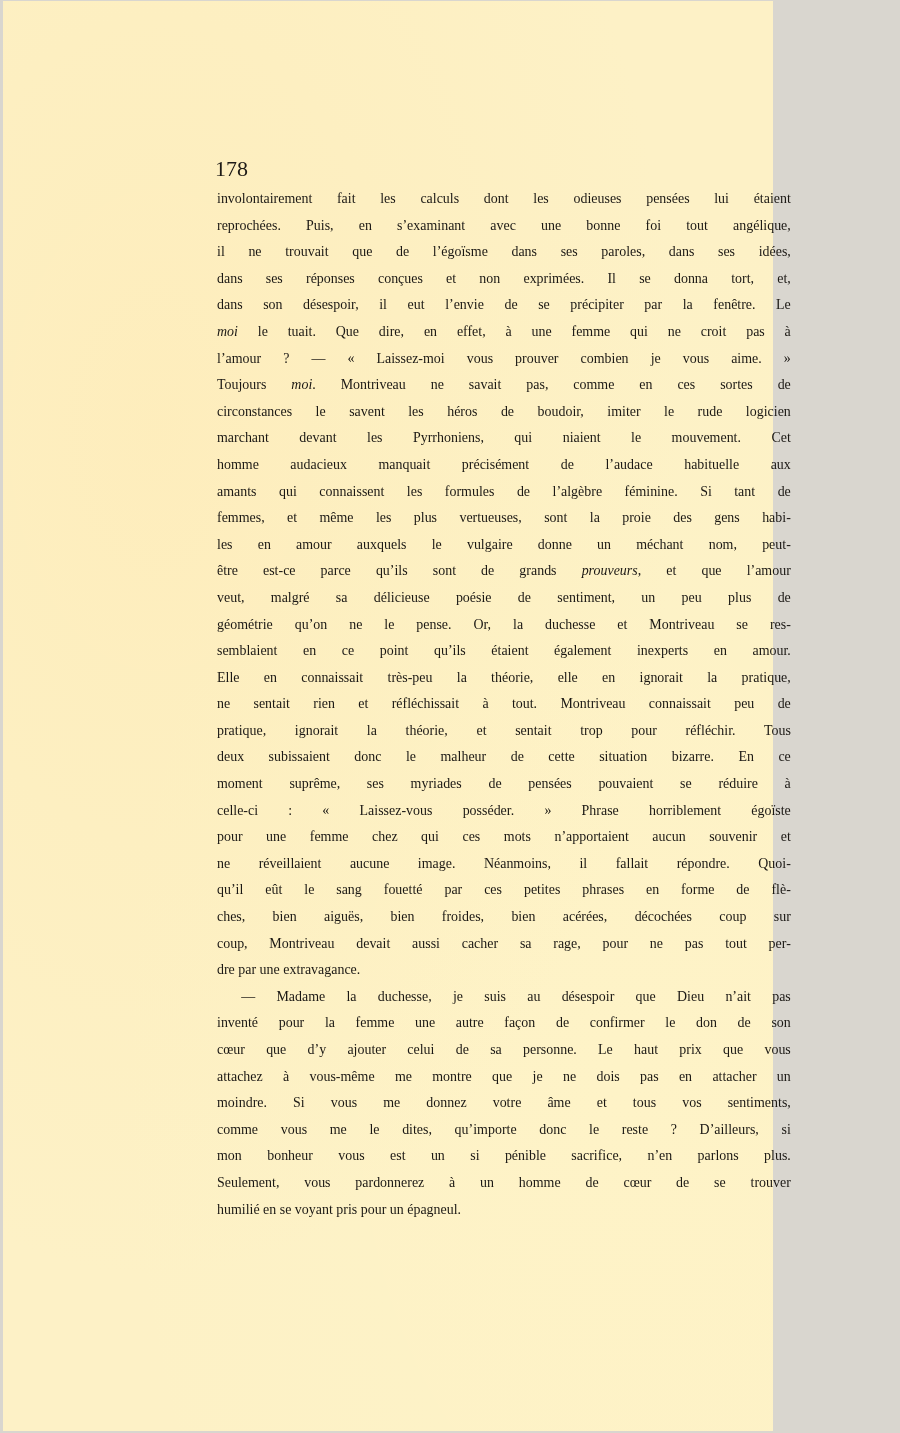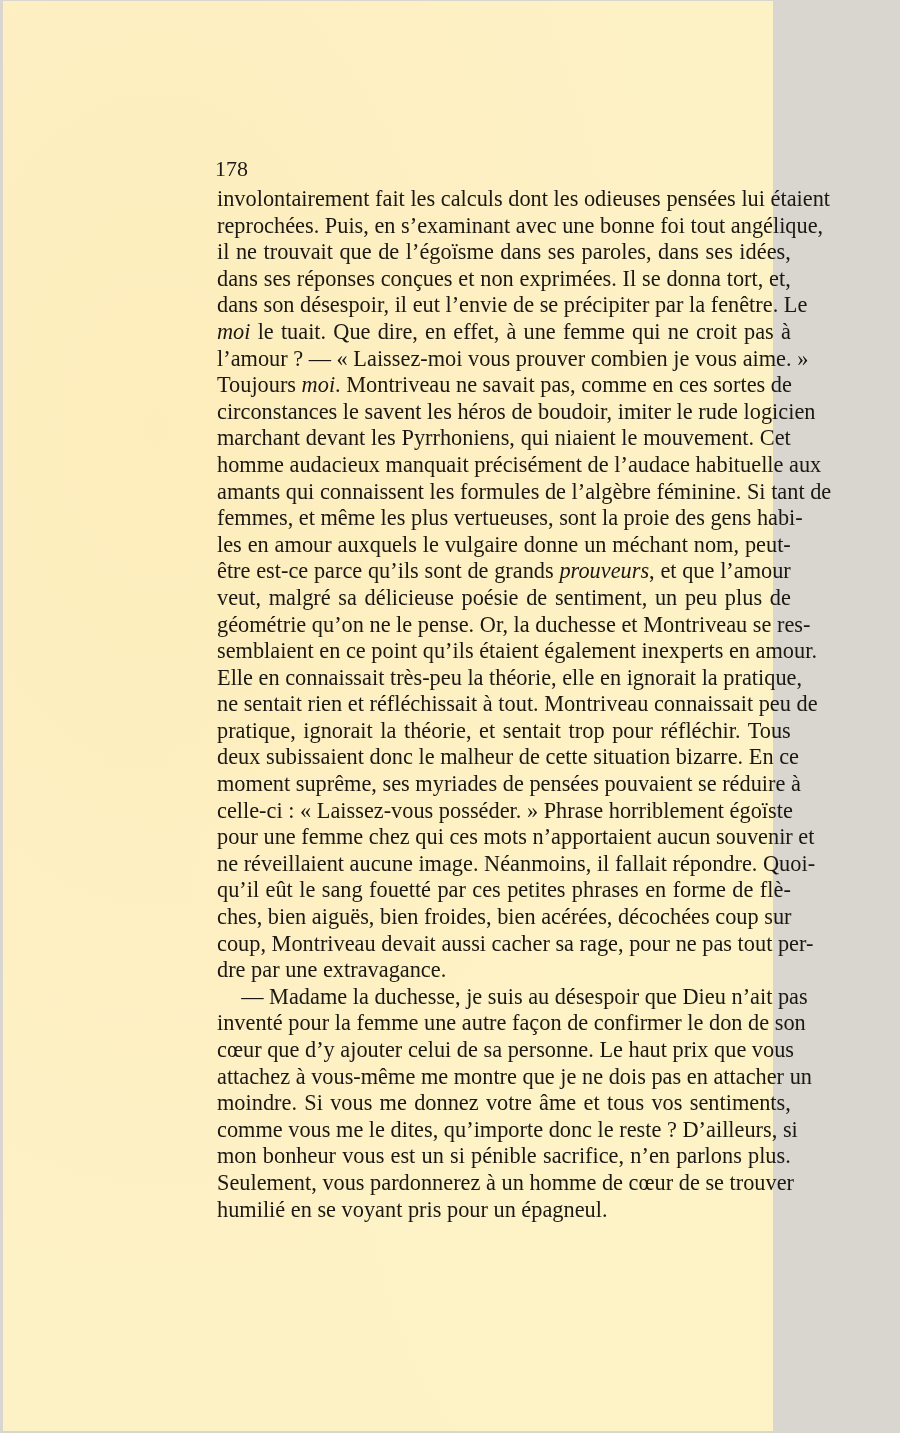--- a/index.html
+++ b/index.html
@@ -51,21 +51,21 @@
     letter-spacing: 2.3px;
     font-variant: small-caps;
     text-transform: uppercase;
   }
   .body-text {
     position: absolute;
     left: 214px;
     top: 184px;
     width: 574px;
     font-family: "Liberation Serif", "DejaVu Serif", serif;
-    font-size: 24px;
+    font-size: 15px;
     color: #1b1814;
   }
   .line {
     display: block;
     height: 26.6px;
     line-height: 26.6px;
     text-align: justify;
     text-align-last: justify;
     white-space: nowrap;
     overflow: visible;

